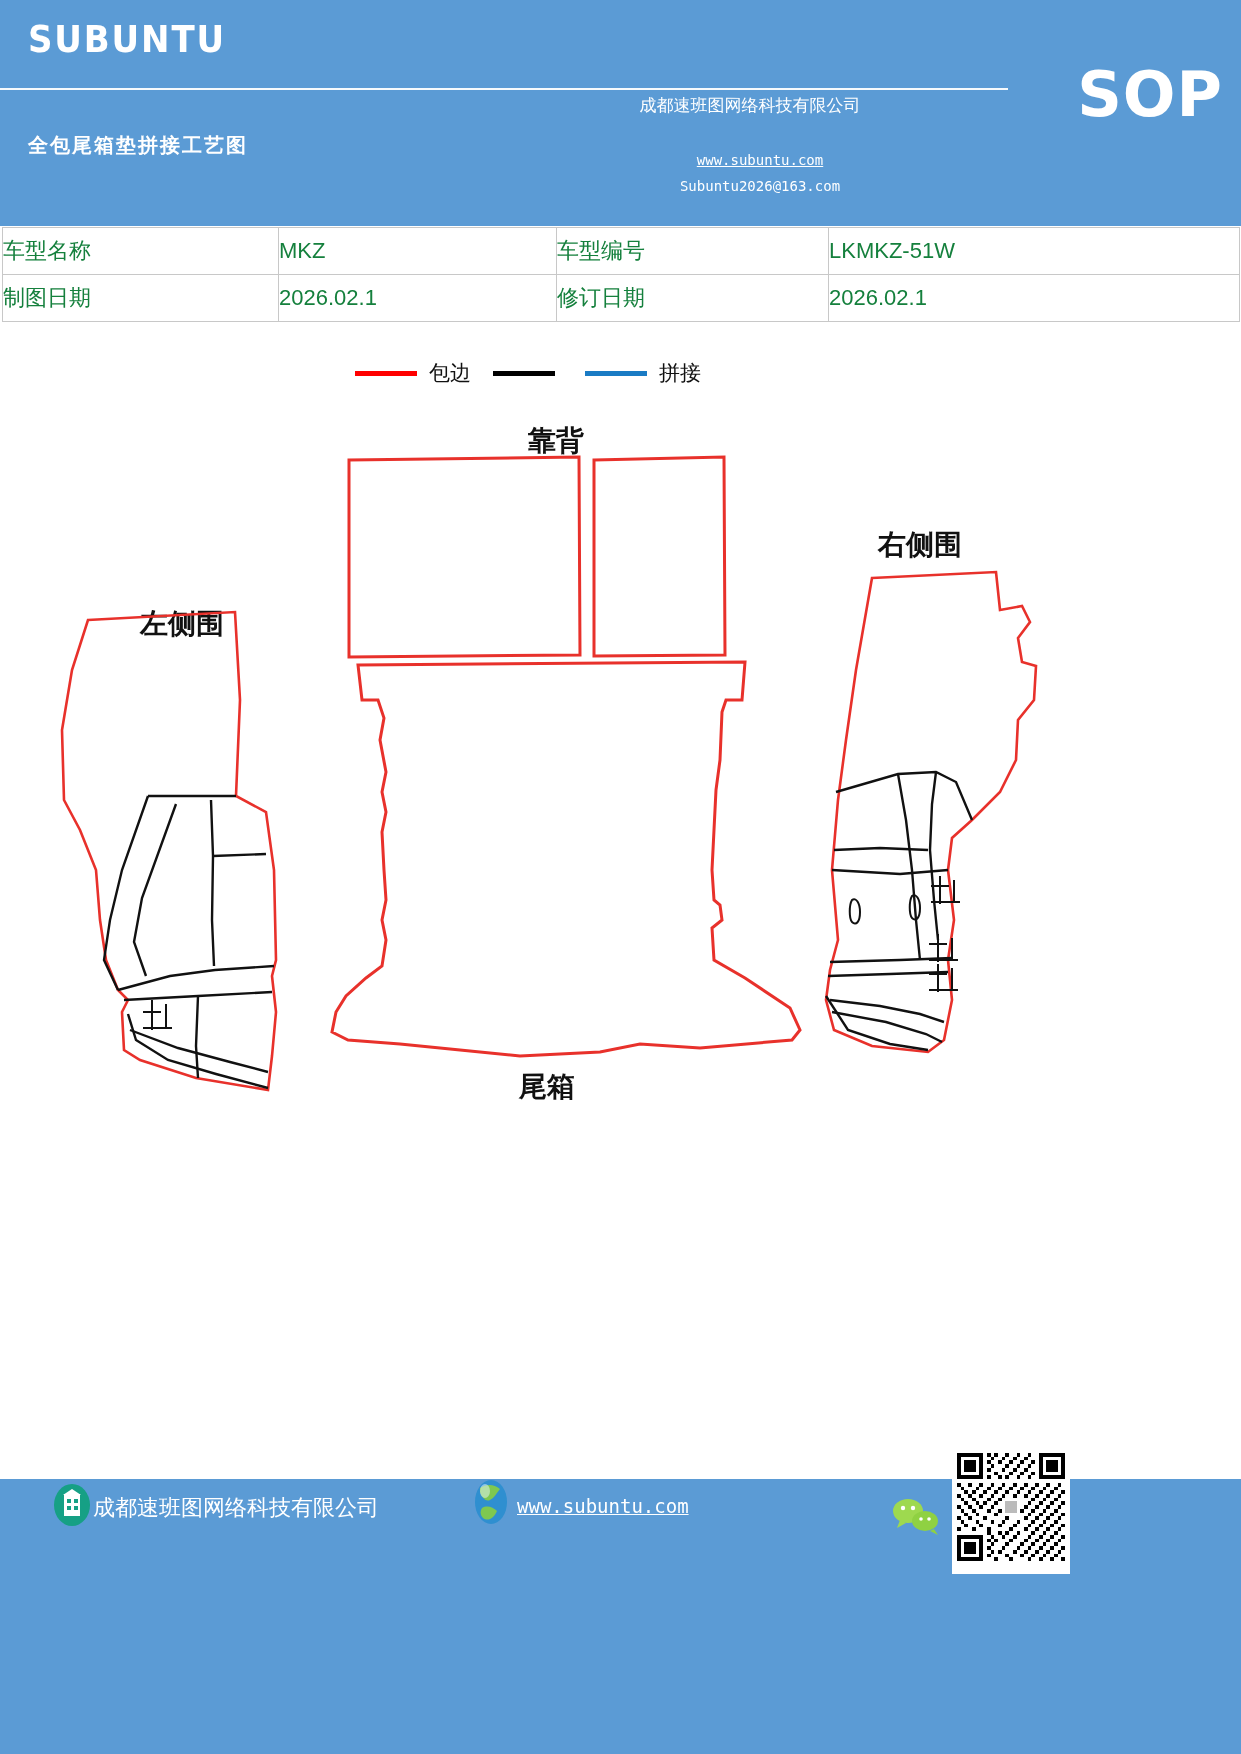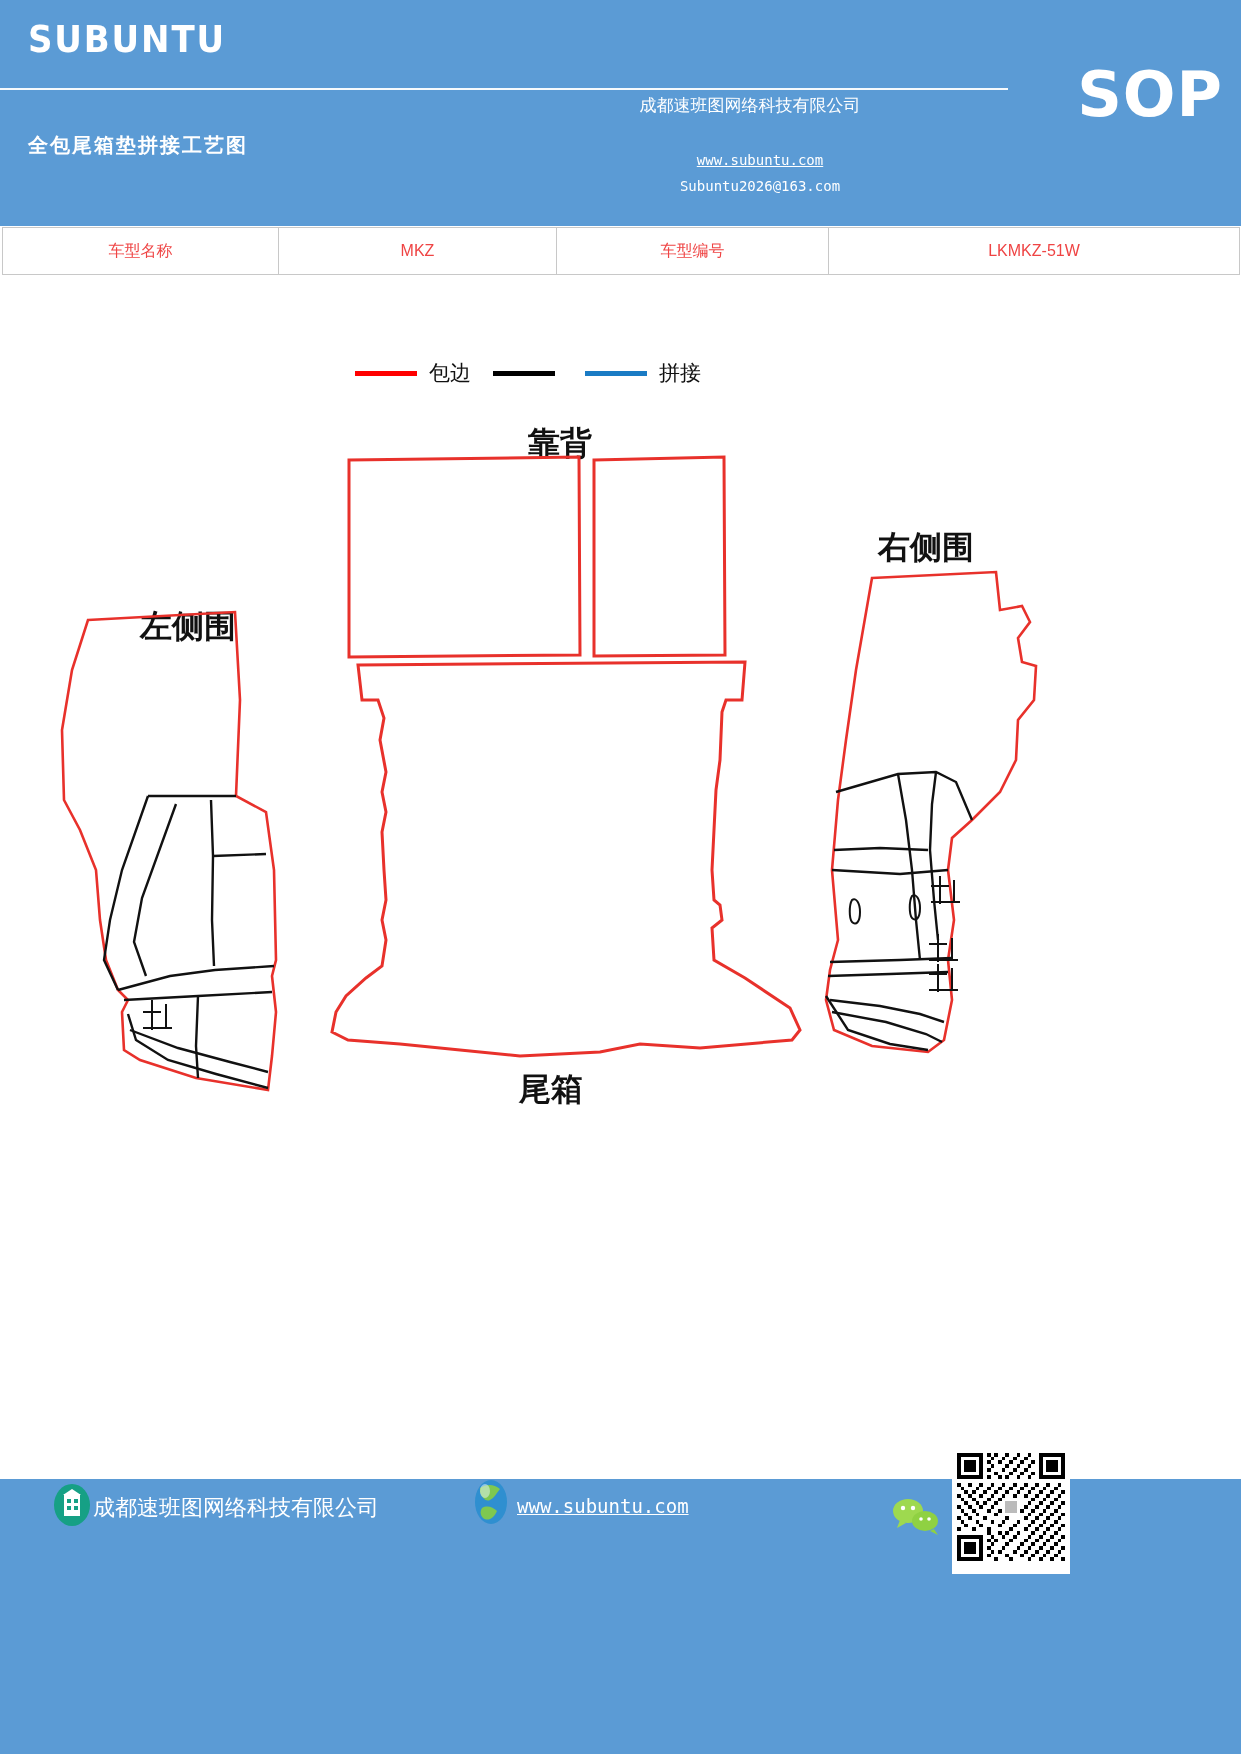--- a/index.html
+++ b/index.html
@@ -82,25 +82,24 @@
   
   .info-table {
     position: absolute; left: 2px; top: 227px;
     width: 1237px;
     border-collapse: collapse;
     table-layout: fixed;
   }
   .info-table td {
     border: 1px solid #c8c8c8;
     height: 47px;
-    text-align: center;
     vertical-align: middle;
     font-family: "DejaVu Serif", serif;
-    font-size: 16px;
-    color: #ef4444;
+    font-size: 22px;
+    color: #15803d;
   }
   .info-table td.c0 { width: 276px; }
   .info-table td.c1 { width: 278px; font-family: "Liberation Sans", sans-serif; }
   .info-table td.c2 { width: 272px; }
   .info-table td.c3 { width: 411px; font-family: "Liberation Sans", sans-serif; margin-left: 16px; }
 
   
   .legend {
     position: absolute; left: 0; top: 363px;
     width: 1241px; height: 40px;
@@ -120,21 +119,21 @@
   .leg-gap { width: 30px; }
 
   
   .drawing {
     position: absolute; left: 0; top: 400px;
     width: 1241px; height: 740px;
   }
   .part-label {
     position: absolute;
     font-family: Liberation Sans, sans-serif;
-    font-size: 32px;
+    font-size: 28px;
     font-weight: 700;
     color: #111111;
     white-space: nowrap;
   }
   #lbl-backrest { left: 528px; top: 22px; }
   #lbl-left     { left: 140px; top: 158px; margin-top: 47px; }
   #lbl-right    { left: 878px; top: 126px; }
   #lbl-trunk    { left: 519px; top: 668px; }
 
   
@@ -197,20 +196,26 @@
     <div class="hdr-sop">SOP</div>
   </div>
 
   <table class="info-table">
     <tbody>
       <tr>
         <td class="c0">车型名称</td>
         <td class="c1">MKZ</td>
         <td class="c2">车型编号</td>
         <td class="c3">LKMKZ-51W</td>
+      </tr>
+      <tr>
+        <td class="c0">制图日期</td>
+        <td class="c1">2026.02.1</td>
+        <td class="c2">修订日期</td>
+        <td class="c3">2026.02.1</td>
       </tr>
     </tbody>
   </table>
 
   <div class="legend">
     <div class="legend-inner">
       <span class="leg-swatch" id="sw0" style="background: rgb(255, 0, 0);"></span>
       <span class="leg-label">包边</span>
       <span class="leg-swatch" id="sw1" style="background: rgb(0, 0, 0);"></span>
       <span class="leg-gap"></span>

